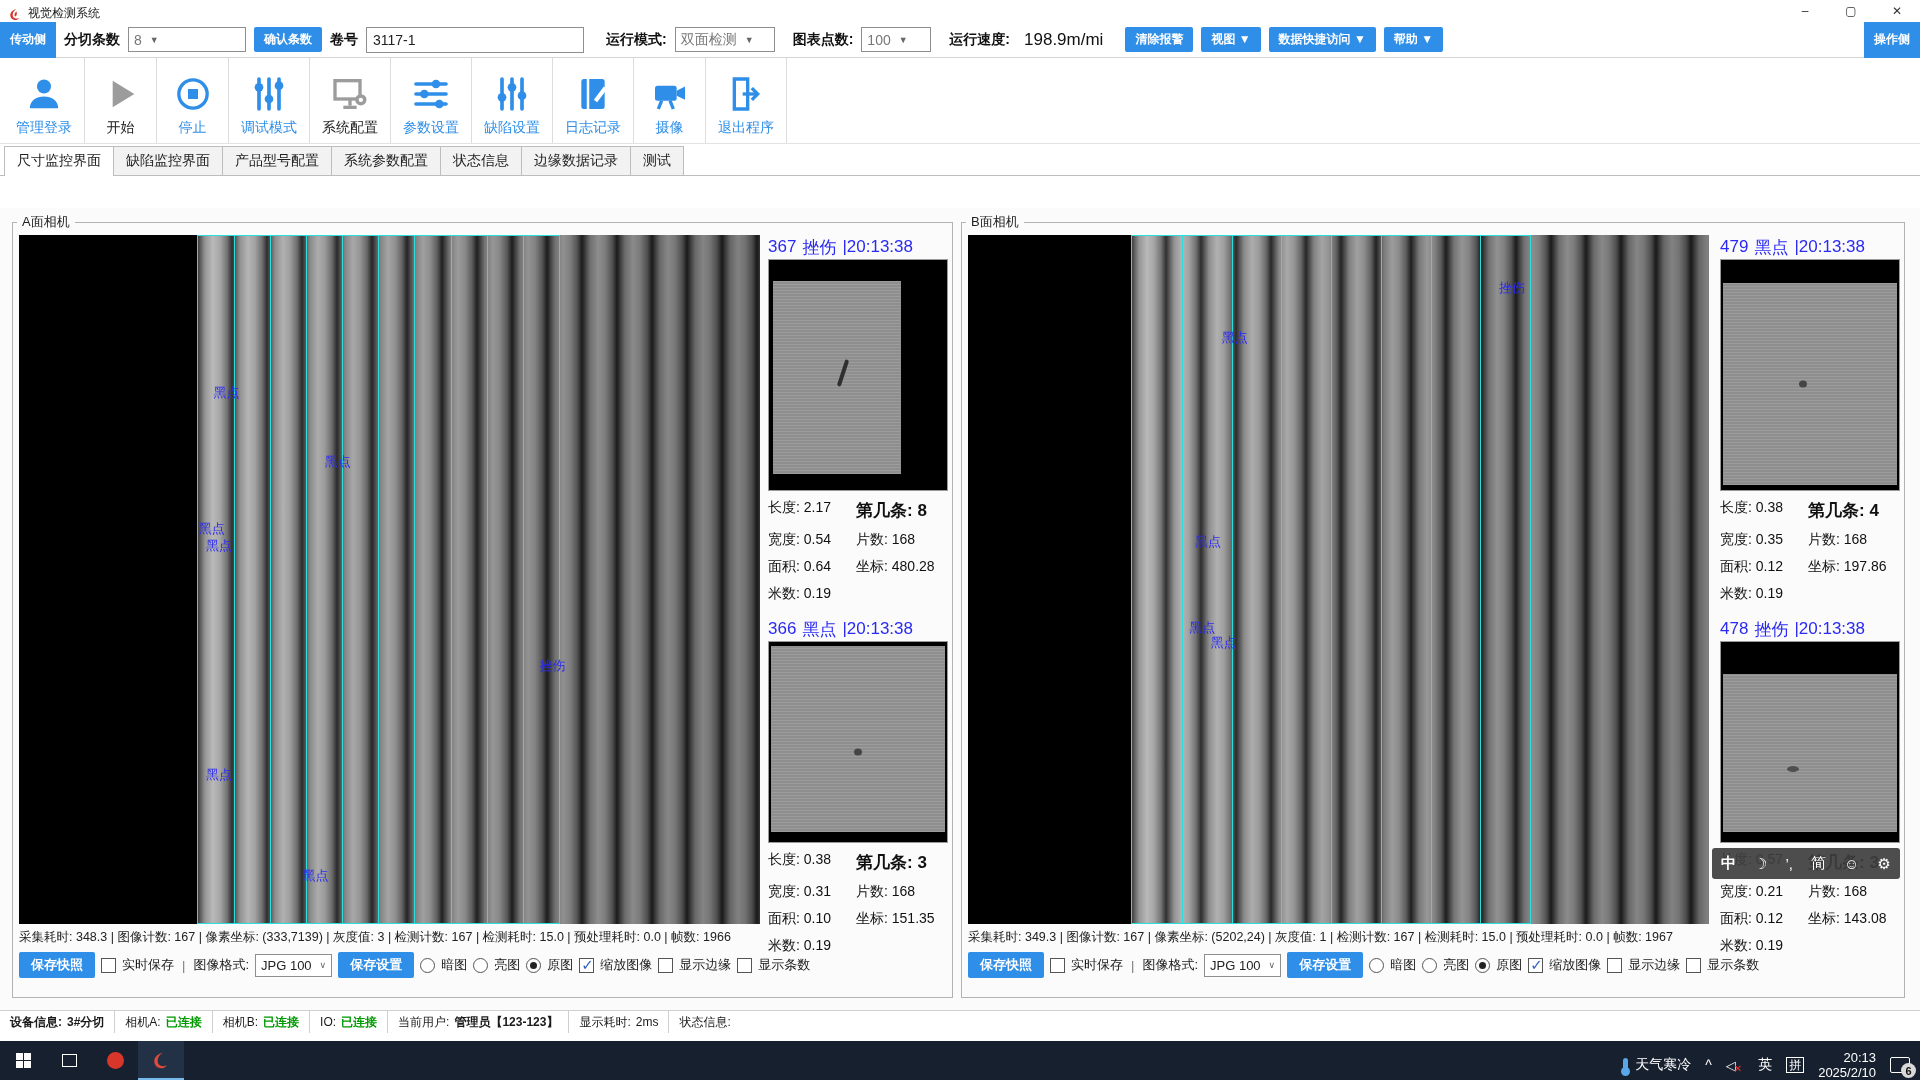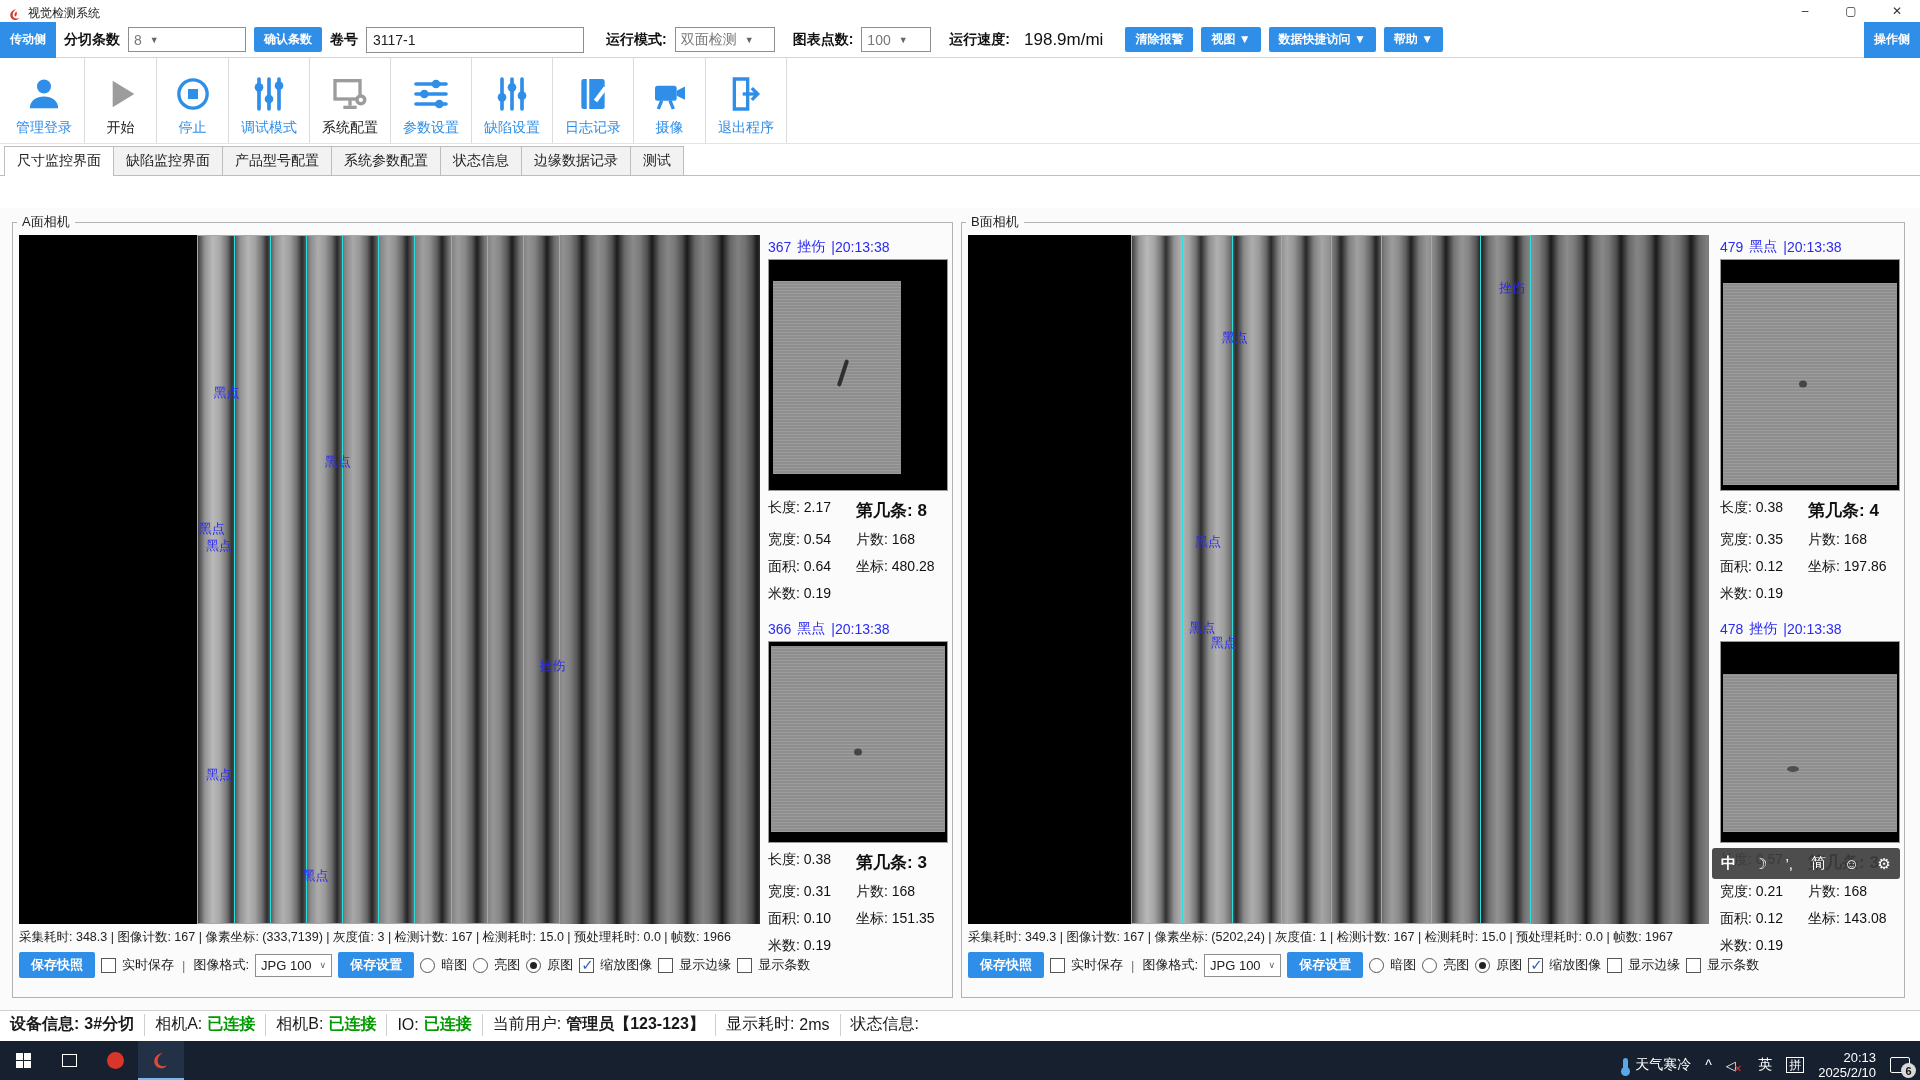--- a/index.html
+++ b/index.html
@@ -47,21 +47,21 @@
   background:
     linear-gradient(90deg, rgba(255,255,255,.07), rgba(0,0,0,.18) 55%, rgba(0,0,0,.30)),
     repeating-linear-gradient(90deg,#232323 0px,#8e8e8e 8px,#b6b6b6 16px,#a2a2a2 23px,#6d6d6d 30px,#232323 35px);
 }
 .cyan-box { position:absolute; top:0px; bottom:0px; border:1px solid #2adede; }
 .cyan-div { position:absolute; top:0; bottom:0; width:1px; background:#2adede; }
 .dlabel { position:absolute; transform:translate(-50%,-50%); color:#2a2af2; font-size:13px; white-space:nowrap; }
 
 .defect-col { position:absolute; left:755px; top:12px; width:180px; height:742px; display:flex; flex-direction:column; }
 .defect-card { display:flex; flex-direction:column; }
-.card-header { font-size:14px; color:#2a2af2; height:24px; display:flex; align-items:center; gap:6px; white-space:nowrap; }
+.card-header { font-size:17px; color:#2a2af2; height:24px; display:flex; align-items:center; gap:6px; white-space:nowrap; }
 .thumb { position:relative; background:#000; border:1px solid #9a9a9a; overflow:hidden; }
 .thumb.t1 { height:232px; } .thumb.t2 { height:202px; }
 .thumb-gray { position:absolute; background:#979797;
   background-image:repeating-linear-gradient(0deg, rgba(255,255,255,.05) 0 1px, rgba(0,0,0,.06) 1px 3px); }
 .mark { position:absolute; transform:translate(-50%,-50%); }
 .mark-slash { width:4px; height:28px; transform:translate(-50%,-50%) rotate(18deg); background:#2f2f2f; border-radius:2px; }
 .mark-dot { width:8px; height:7px; border-radius:50%; background:#454545; }
 .mark-wide-dot { width:12px; height:6px; border-radius:50%; background:#4f4f4f; }
 .stats { padding-top:8px; display:grid; grid-template-columns:88px 1fr; row-gap:9px; font-size:14px; color:#111; }
 .stats .big { font-size:17px; font-weight:bold; }
@@ -71,21 +71,21 @@
 .cam-controls { position:absolute; left:6px; top:726px; width:745px; height:32px; display:flex; align-items:center; gap:6px; font-size:13px; white-space:nowrap; }
 .btn.small { font-size:13px; padding:4px 12px; font-weight:bold; }
 .cb { width:15px; height:15px; border:1px solid #555; background:#fff; display:inline-block; position:relative; flex:none; }
 .cb.checked::after { content:"✓"; position:absolute; left:1px; top:-3px; color:#2f5fbf; font-size:15px; font-weight:bold; }
 .rb { width:15px; height:15px; border:1px solid #555; border-radius:50%; background:#fff; display:inline-block; position:relative; flex:none; }
 .rb.sel::after { content:""; position:absolute; left:3px; top:3px; width:7px; height:7px; border-radius:50%; background:#222; }
 .ctl-sep { color:#777; margin:0 2px; }
 .combo.small { height:23px; font-size:13px; color:#222; }
 
 
-.statusbar { position:absolute; left:0; top:1010px; right:0; height:28px; background:#fff; border-top:1px solid #d0d0d0; display:flex; align-items:center; font-size:16px; }
+.statusbar { position:absolute; left:0; top:1010px; right:0; height:28px; background:#fff; border-top:1px solid #d0d0d0; display:flex; font-size:12px; }
 .seg { padding:0 10px; border-right:1px solid #cfcfcf; height:22px; display:flex; align-items:center; gap:5px; white-space:nowrap; }
 .seg b { font-weight:bold; }
 .green { color:#009a00; font-weight:bold; }
 
 
 .taskbar { position:absolute; left:0; top:1041px; right:0; height:39px; background:#17202f; display:flex; align-items:flex-end; color:#fff; }
 .tb-ico { width:46px; height:39px; display:flex; align-items:center; justify-content:center; }
 .tb-ico.active { background:#233147; box-shadow:inset 0 -2px 0 #76b9ed; }
 .start-grid { width:15px; height:15px; display:grid; grid-template-columns:7px 7px; grid-template-rows:7px 7px; gap:1px; }
 .start-grid span { background:#fff; }

